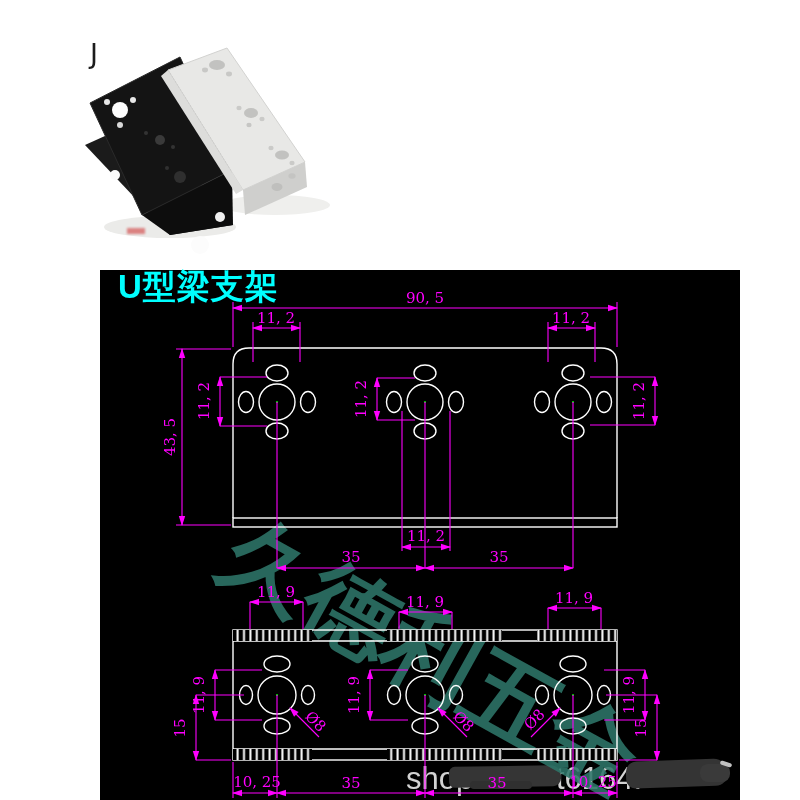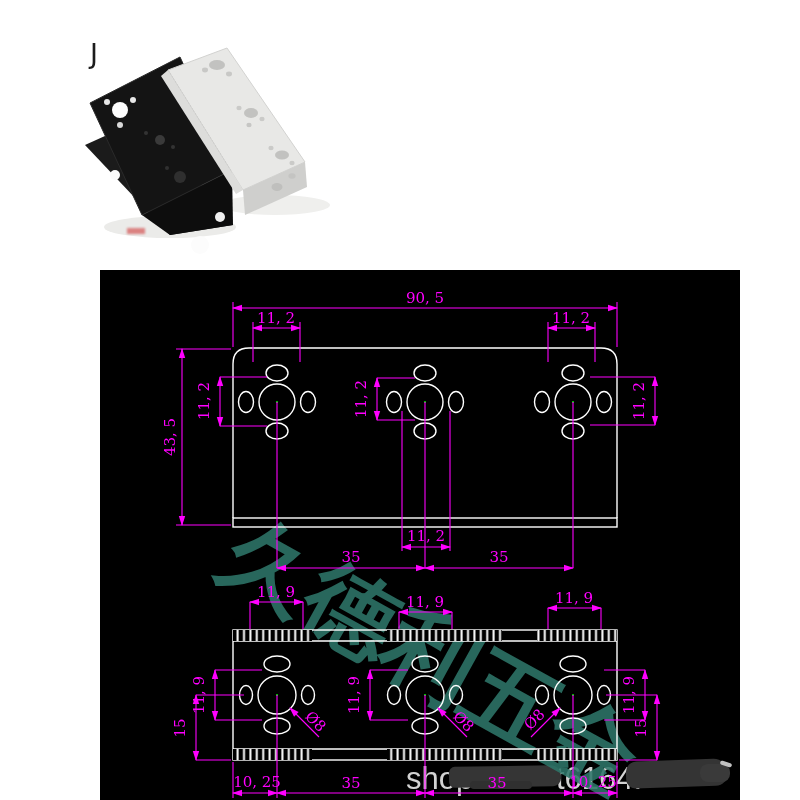--- a/index.html
+++ b/index.html
@@ -77,20 +77,21 @@
     <ellipse cx="207" cy="128" rx="2.6" ry="2.2" fill="#cacac8"></ellipse>
     <ellipse cx="192" cy="152" rx="5.5" ry="4" fill="#bfbfbd"></ellipse>
     <ellipse cx="207" cy="141" rx="3.6" ry="2.8" fill="#c4c4c2"></ellipse>
   </g>
 </svg>
 <div class="photo-label">J</div>
 <div class="red-smudge"></div>
 
 <div class="panel">
 
+  <div class="panel-title">U型梁支架</div>
 
   <div class="shop shop-prefix">shop</div>
   <div class="shop shop-suffix">t6164.</div>
   <div class="blob blob1"></div>
   <div class="blob blob1b"></div>
   <div class="blob blob2"></div>
   <div class="blob blob2b"></div>
   <div class="blob blob-tip"></div>
 
   <div class="watermark">久德利五金</div>

